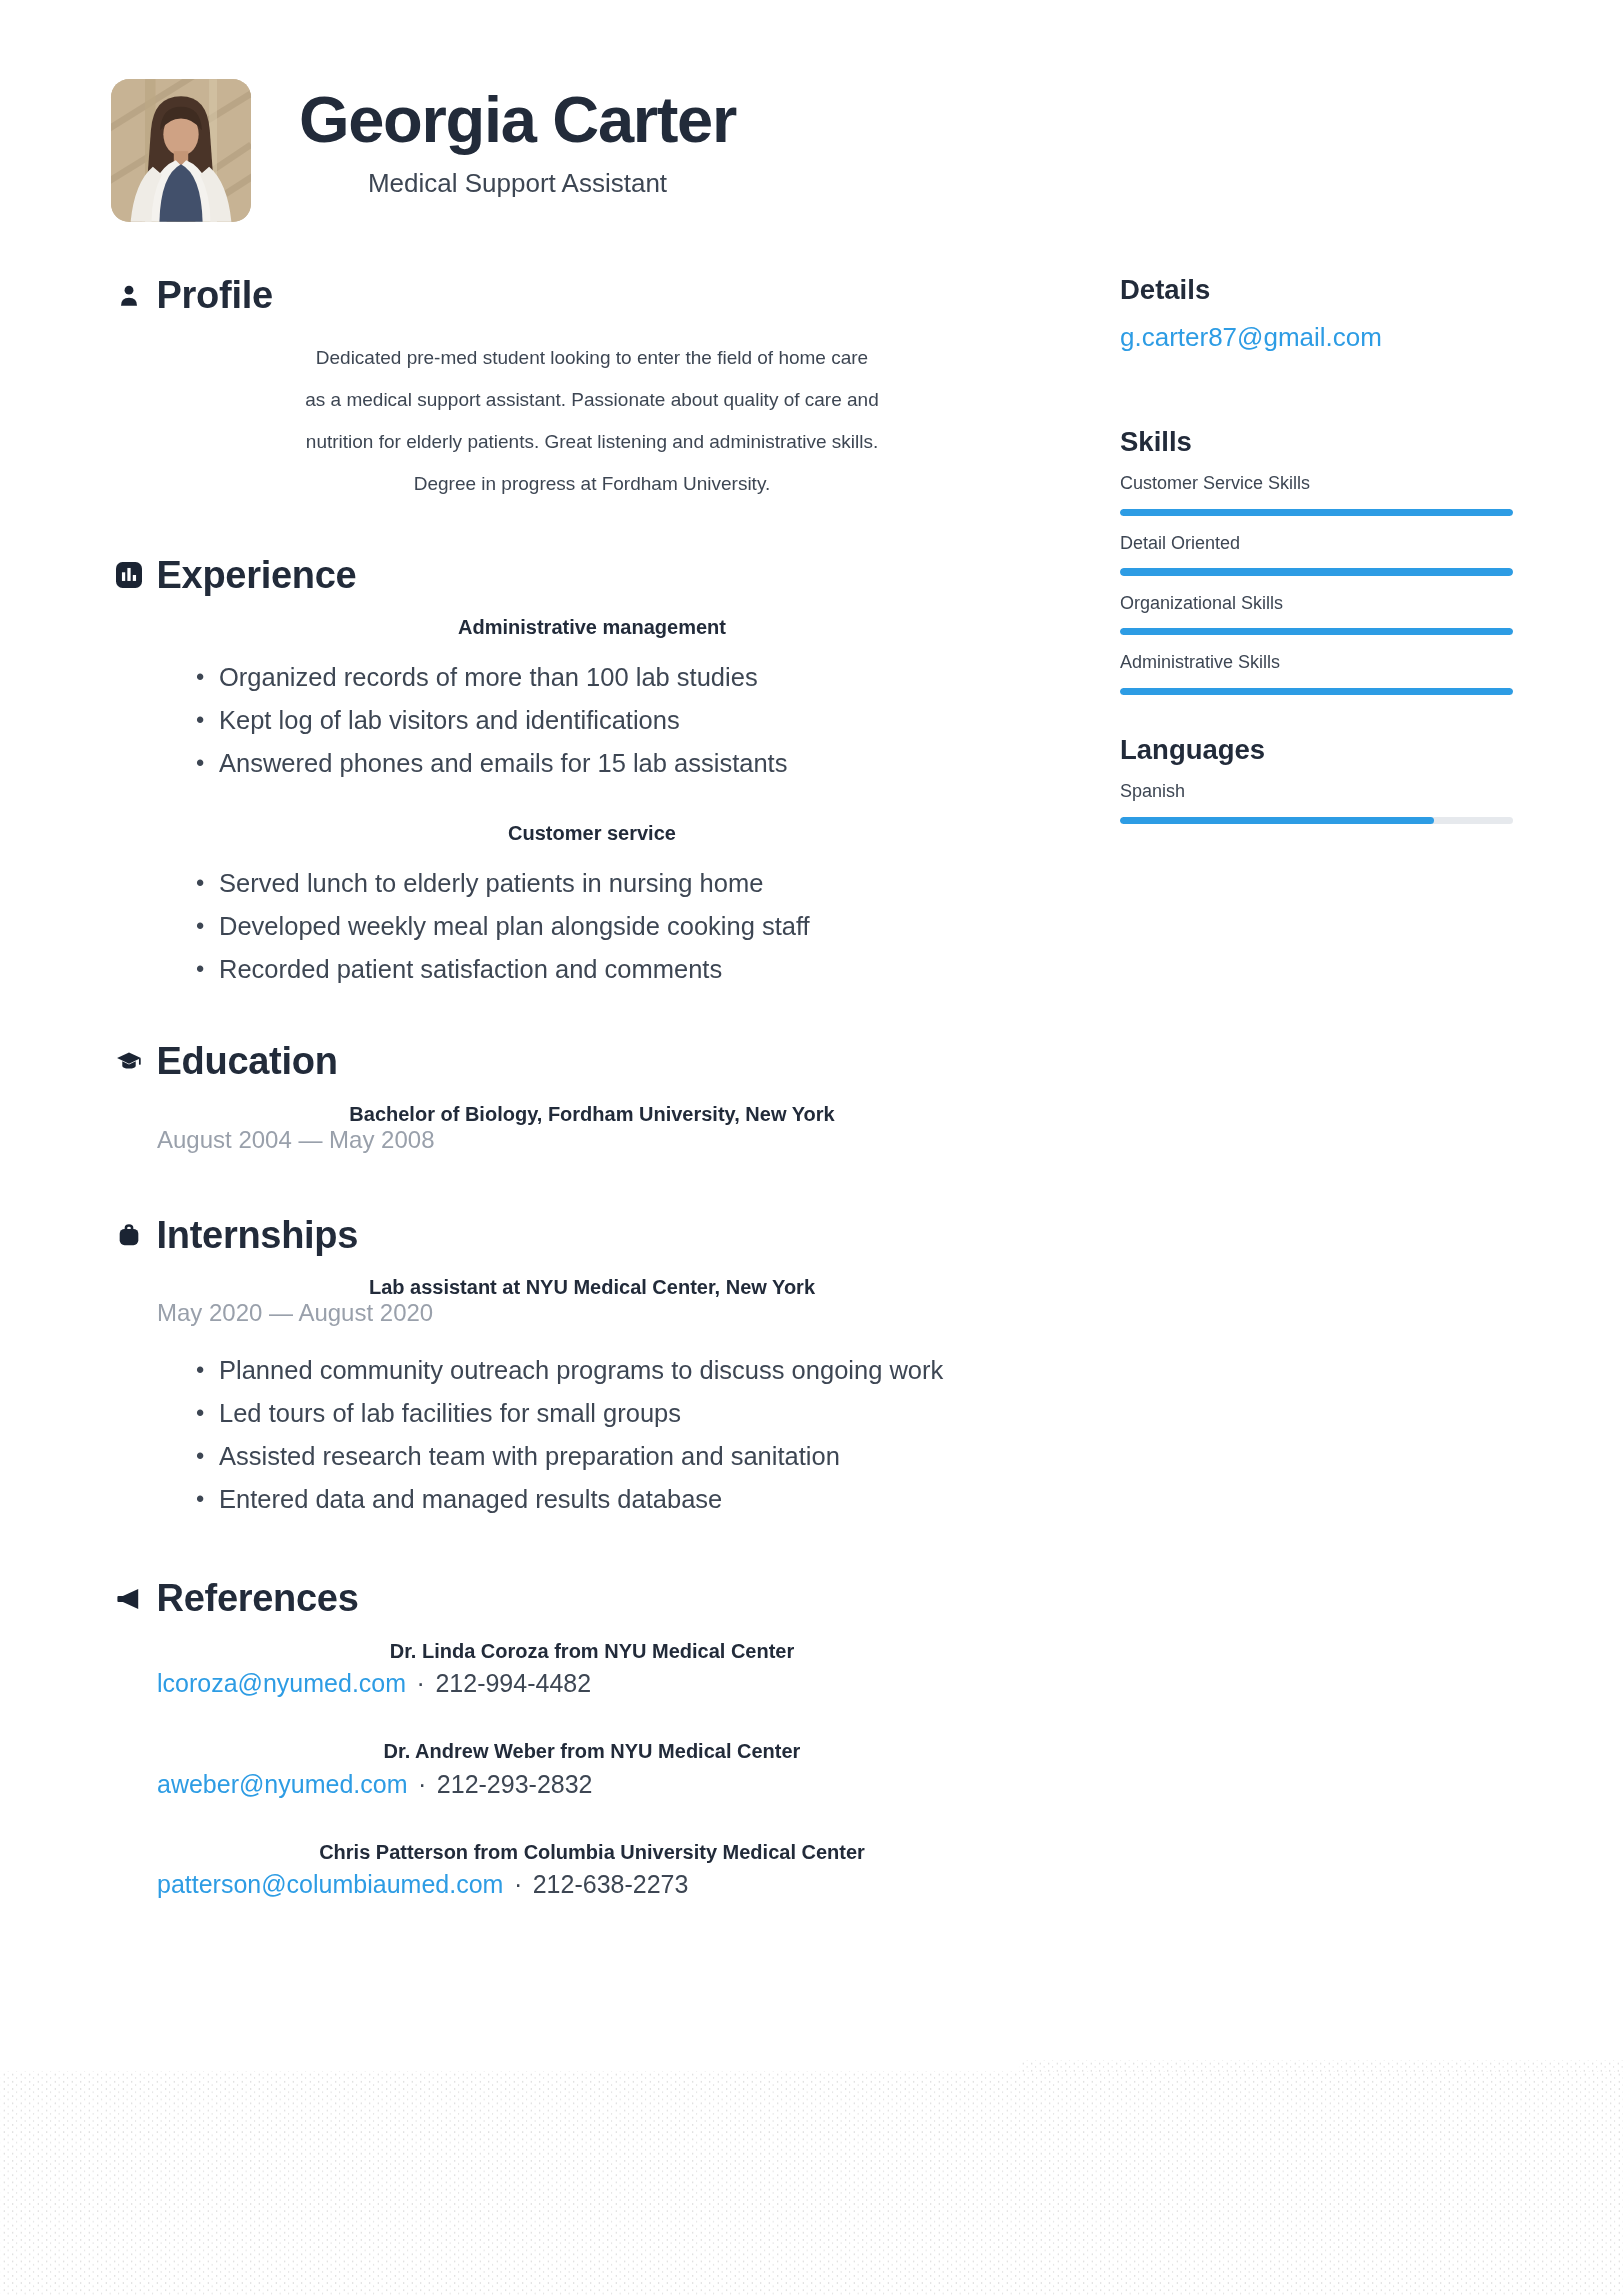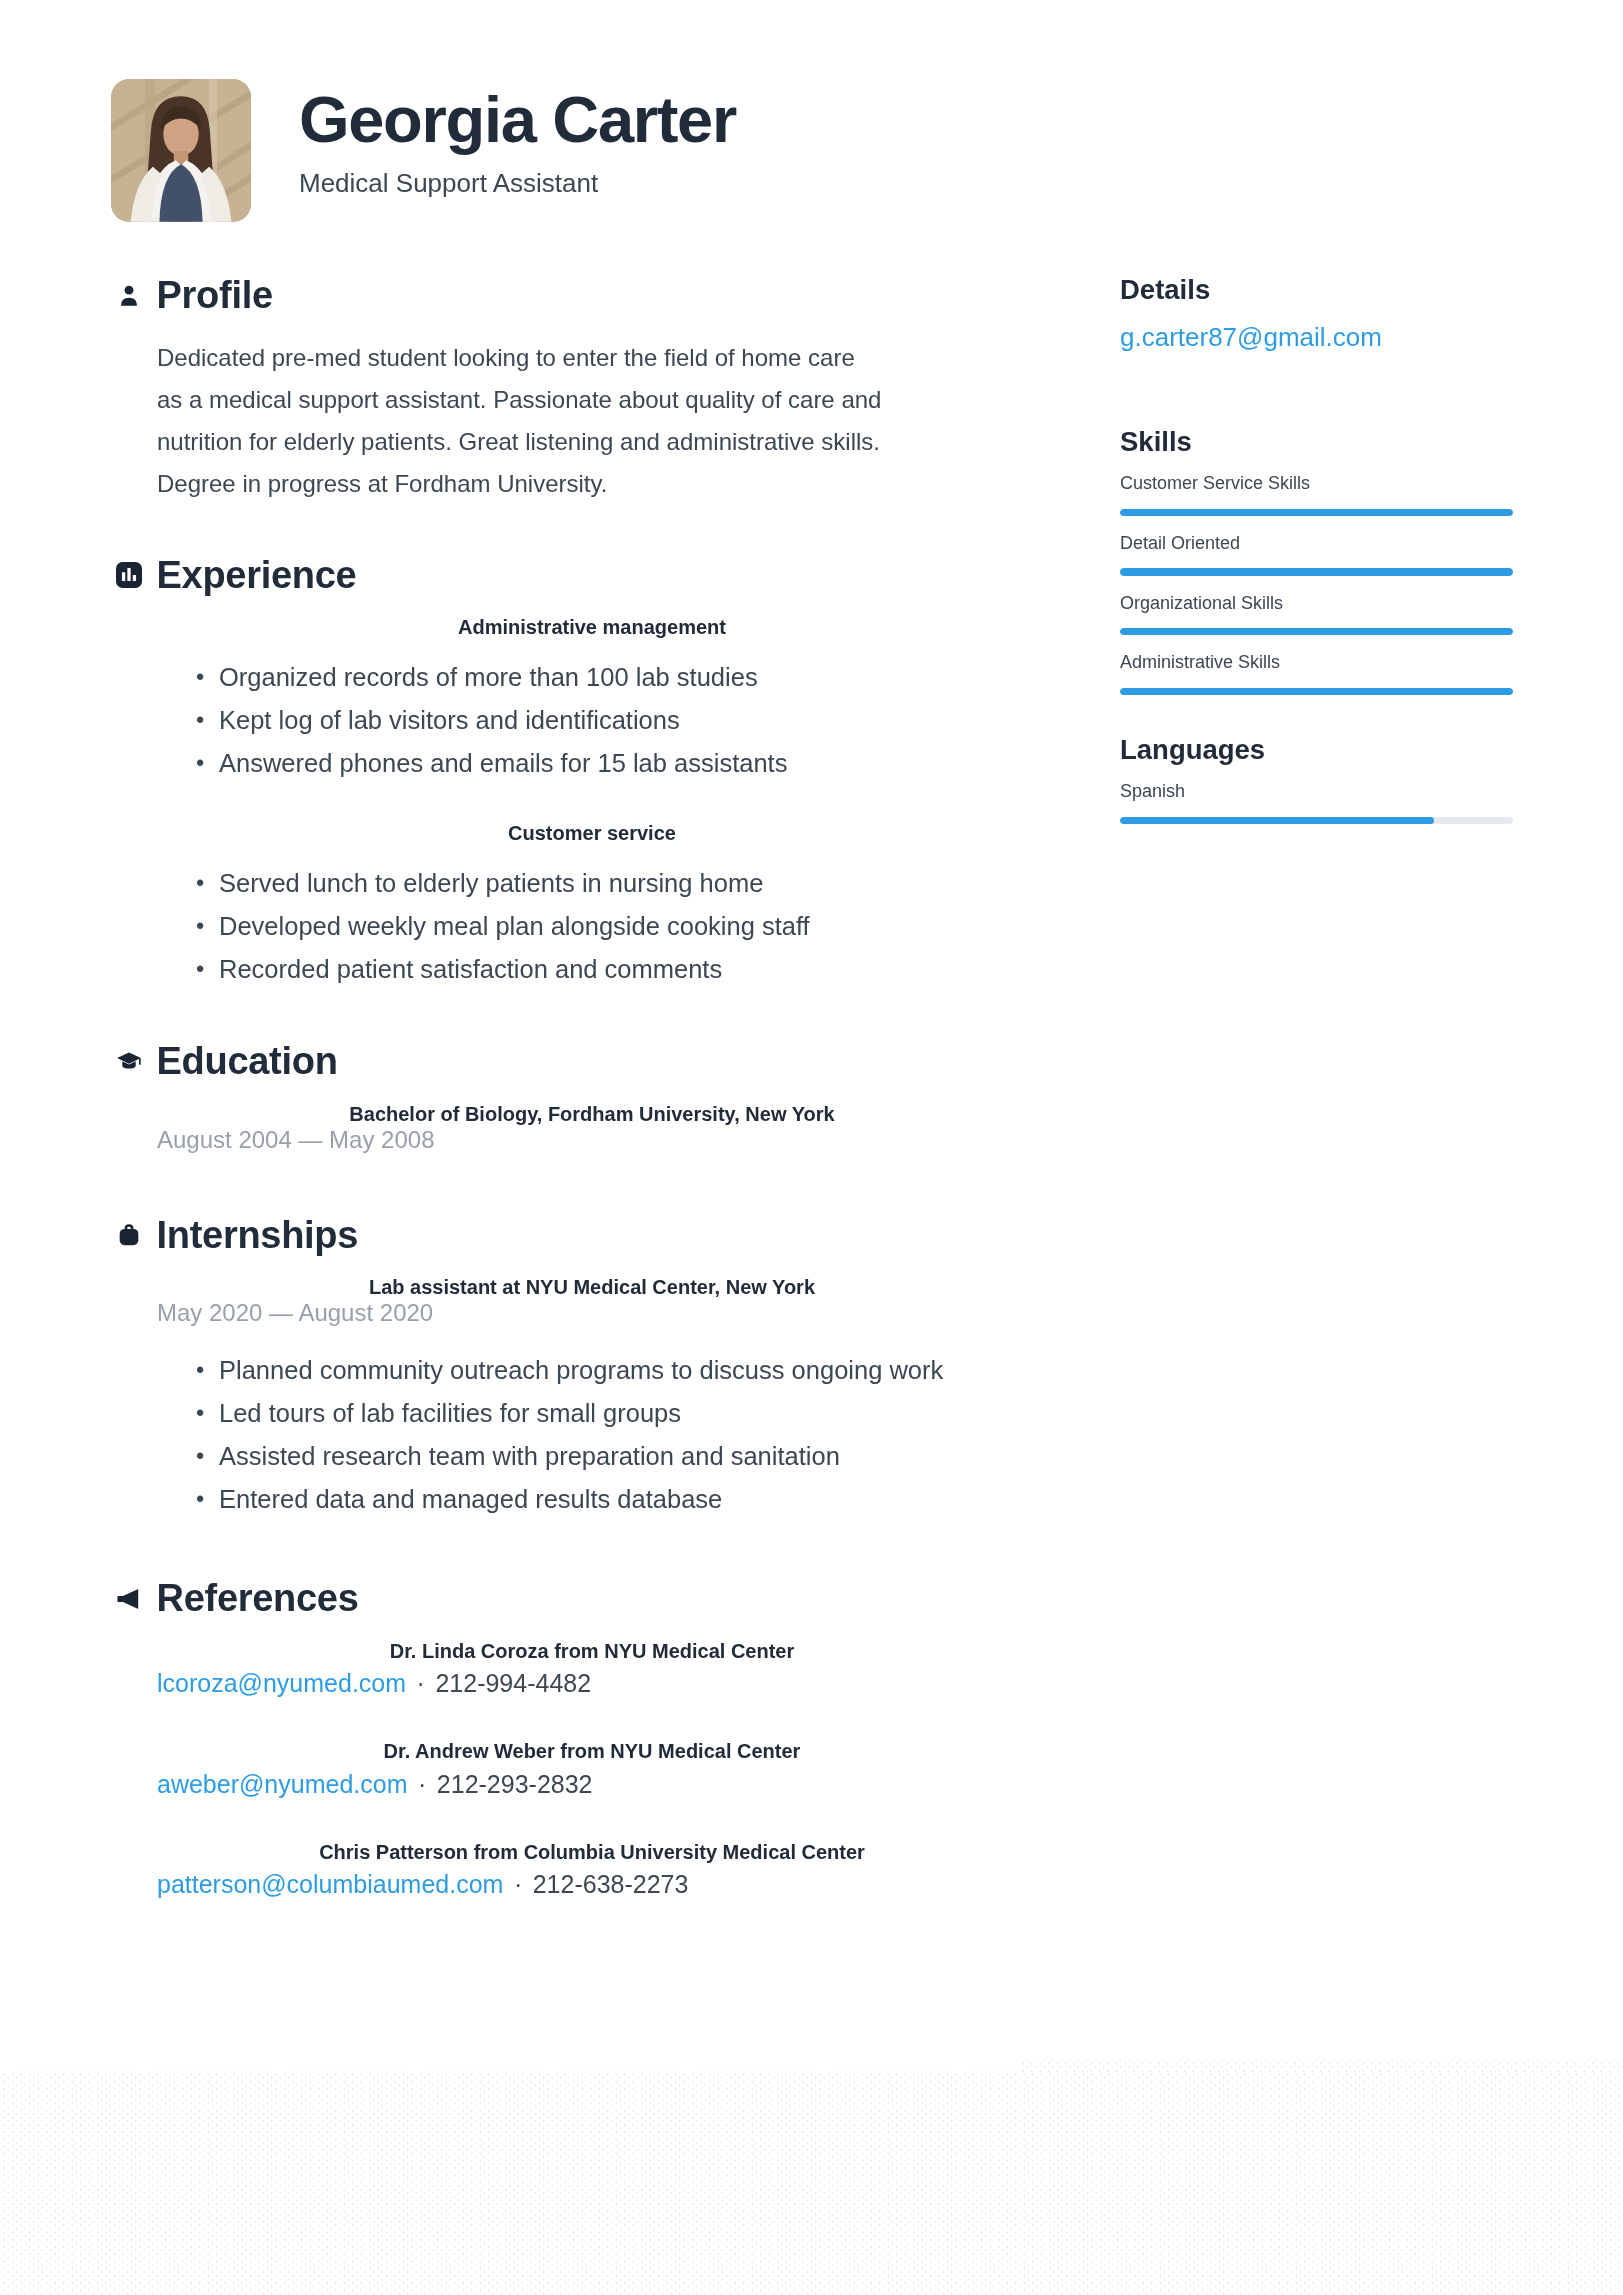--- a/index.html
+++ b/index.html
@@ -19,32 +19,32 @@
     color:var(--body);
     position:relative;overflow:hidden;
   }
   .page{position:absolute;inset:0;}
 
   
   .header{position:absolute;left:111px;top:79px;display:flex;gap:48px;}
   .photo{width:140px;height:143px;border-radius:18.3px;overflow:hidden;flex:none;background:#cbb89b;}
   .photo svg{display:block;width:100%;height:100%;}
   .idblock h1{margin:7.9px 0 0;font-size:65px;line-height:1.0;font-weight:700;color:var(--heading);letter-spacing:-1.3px;}
-  .idblock .subtitle{margin-top:15.7px;font-size:26px;color:var(--body);}
+  .idblock .subtitle{margin-top:15.7px;font-size:26px;color:var(--body);text-align:center;}
 
   
   .main{position:absolute;left:111px;top:274px;width:916px;}
   .sec{margin-bottom:38px;}
   .sec-head{display:flex;align-items:center;gap:14.4px;margin:0 0 19.6px;}
   .sec-head .icon{width:26px;height:29px;margin-left:5.2px;flex:none;display:flex;align-items:center;justify-content:center;}
   .sec-head .icon svg{width:26px;height:26px;display:block;}
   .sec-head h2{font-size:38px;margin:0;color:var(--heading);font-weight:700;letter-spacing:-0.3px;}
 
   .body-text{padding-left:46px;}
-  .body-text .line{font-size:24px;line-height:42px;color:var(--body);white-space:nowrap;}
+  .body-text .line{font-size:19px;line-height:42px;color:var(--body);white-space:nowrap;text-align:center;}
 
   ul.bullets{margin:0;padding:0;list-style:none;}
   ul.bullets li{position:relative;padding-left:108px;font-size:25.5px;line-height:43px;color:var(--body);white-space:nowrap;}
   ul.bullets li::before{content:"\2022";position:absolute;left:85px;top:0;font-size:23.6px;color:var(--body);}
 
   h3.subhead{font-size:20px;font-weight:700;color:var(--heading);margin:17px 0 17px 46px;text-align:center;}
   .job + .job h3.subhead{margin-top:37px;}
   .datesline{margin:-9.2px 0 0 46px;font-size:24px;color:var(--muted);}
   .edu h3.subhead{margin:19.6px 0 9.2px 46px;}
   .intern h3.subhead{margin:19.6px 0 9.2px 46px;}

